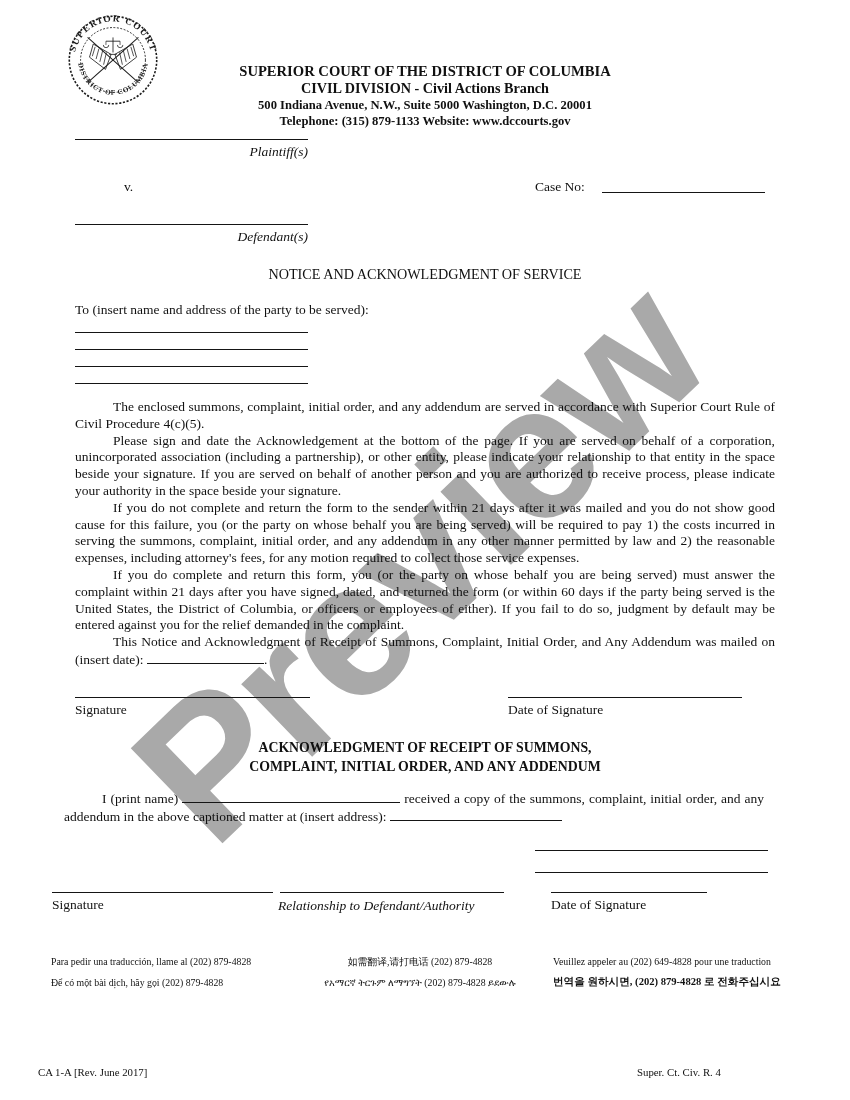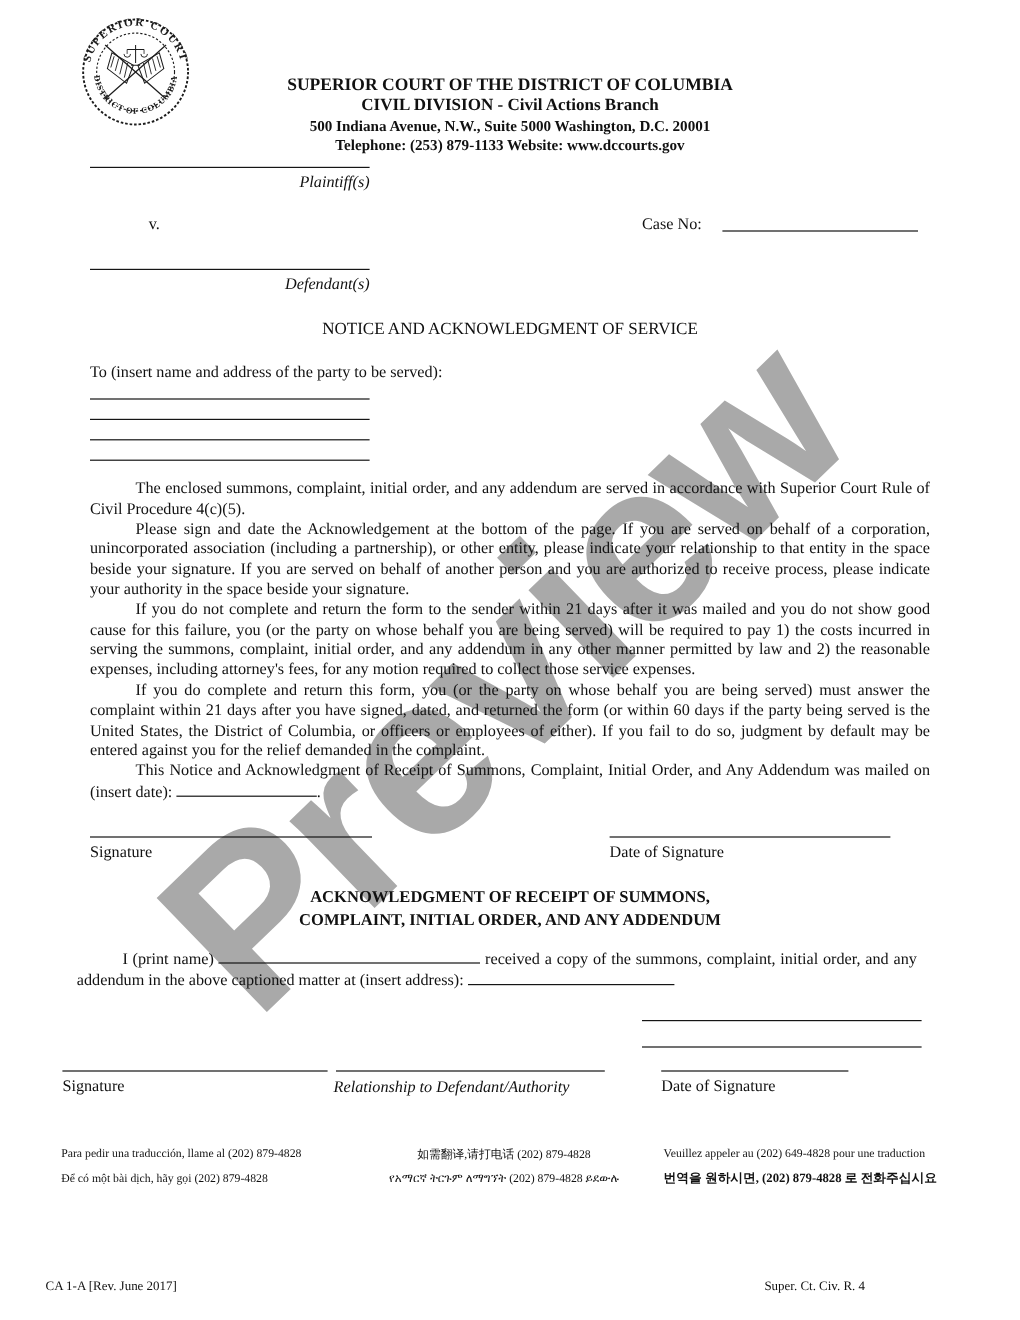--- a/index.html
+++ b/index.html
@@ -78,21 +78,21 @@
       <path d="M39.7,34 a2.9,2.9 0 0 0 5.8,0" fill="none" stroke="#1c1c1c" stroke-width="0.8"></path>
       <path d="M54.7,34 a2.9,2.9 0 0 0 5.8,0" fill="none" stroke="#1c1c1c" stroke-width="0.8"></path>
       <line x1="46" y1="44" x2="54" y2="44" stroke="#1c1c1c" stroke-width="0.9"></line>
     </svg>
   </div>
 
   <div class="abs court-header">
     <div class="l1">SUPERIOR COURT OF THE DISTRICT OF COLUMBIA</div>
     <div class="l2">CIVIL DIVISION - Civil Actions Branch</div>
     <div class="l3">500 Indiana Avenue, N.W., Suite 5000 Washington, D.C. 20001</div>
-    <div class="l4">Telephone: (253) 879-1133 Website: www.dccourts.gov</div>
+    <div class="l4">Telephone: (315) 879-1133 Website: www.dccourts.gov</div>
   </div>
 
   <div class="abs hline" style="left:75px;top:139px;width:233px;"></div>
   <div class="abs ital" style="left:75px;top:144px;width:233px;text-align:right;">Plaintiff(s)</div>
 
   <div class="abs" style="left:124px;top:179px;">v.</div>
   <div class="abs" style="left:535px;top:179px;">Case No:</div>
   <div class="abs hline" style="left:602px;top:192px;width:163px;"></div>
 
   <div class="abs hline" style="left:75px;top:224px;width:233px;"></div>

